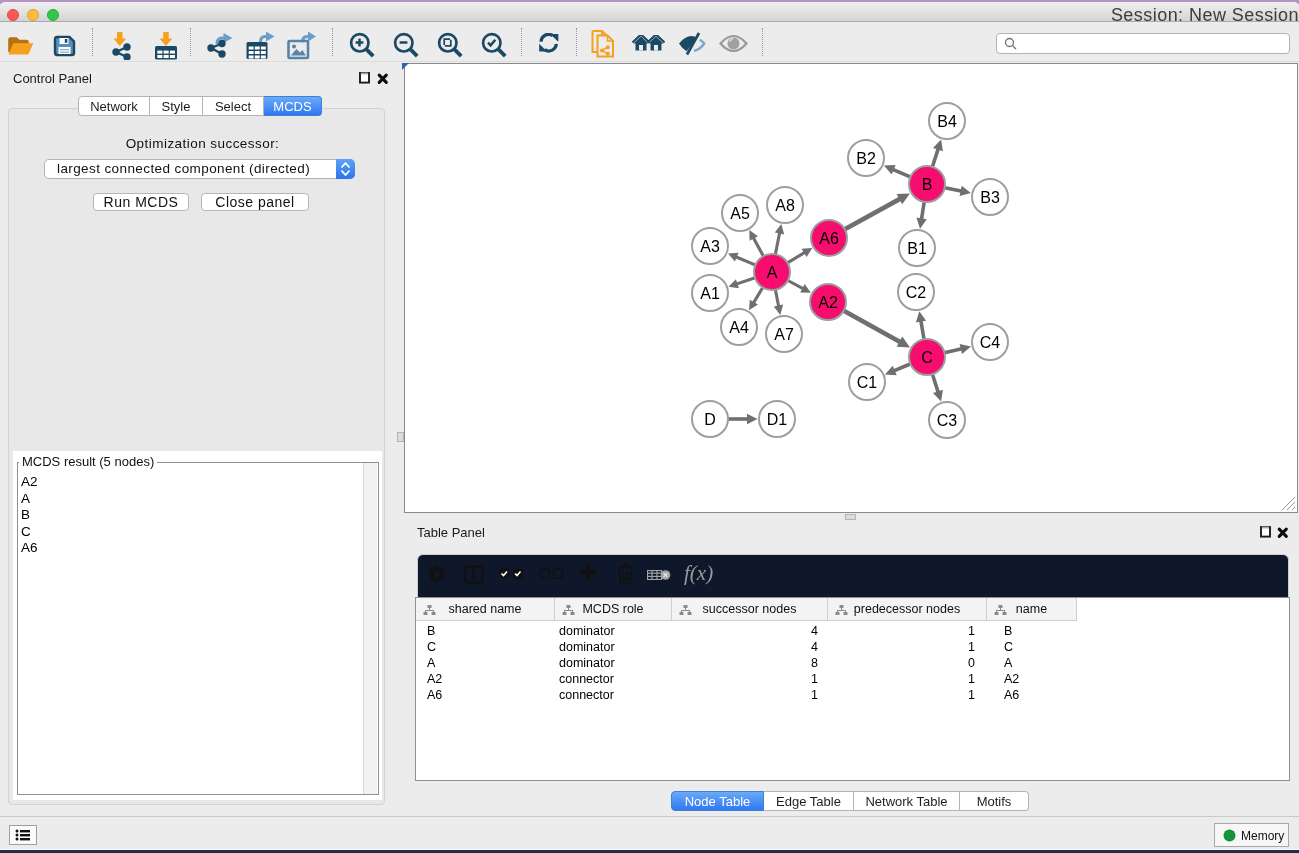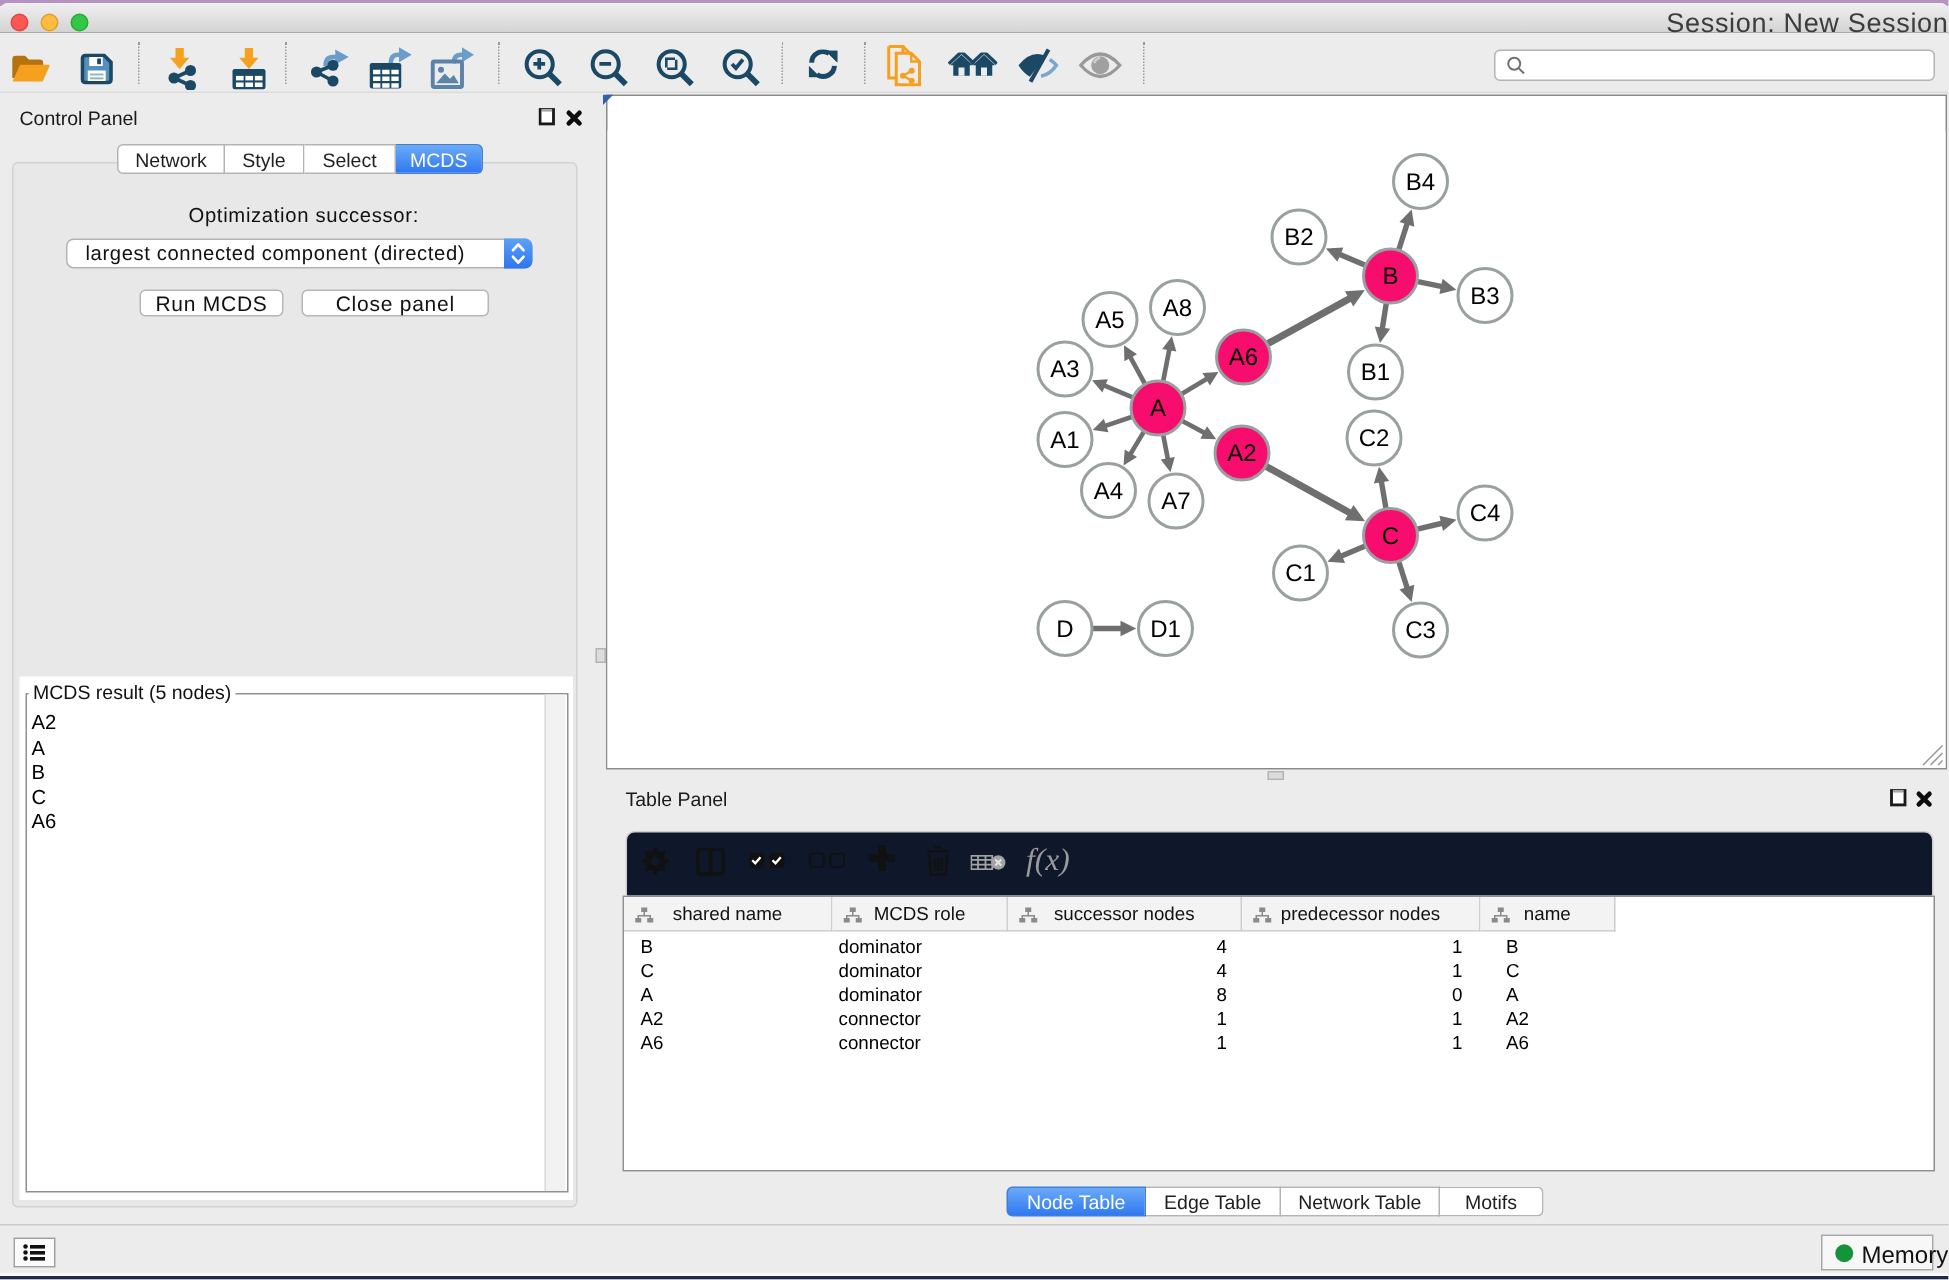--- a/index.html
+++ b/index.html
@@ -42,21 +42,21 @@
 #result-scroll { position:absolute; left:350px; top:12px; width:14px; height:331px;
   background:#f2f2f2; border-left:1px solid #d9d9d9; }
 .ritem { position:absolute; left:8px; font-size:13.5px; color:#000; }
 
 #statusbar { left:0; top:816px; width:1299px; height:33px; background:#ececec;
   border-top:1px solid #c9c9c9; }
 #wallpaper-bottom { left:0; top:849px; width:1299px; height:4px; background:linear-gradient(#fafafa 0, #fafafa 1.5px, #232d4f 1.5px, #1c2747 100%); }
 #sb-btn { position:absolute; left:9px; top:8px; width:28px; height:20px; background:#fbfbfb;
   border:1px solid #9f9f9f; }
 #mem-btn { position:absolute; left:1214px; top:6px; width:75px; height:24px; background:#f7f7f7;
-  border:1px solid #a8a8a8; font-size:16px; color:#111; }
+  border:1px solid #a8a8a8; font-size:12px; color:#111; }
 
 #netwin { left:404px; top:63px; width:894px; height:450px; border:1px solid #8a8a8a;
   background:#fff; }
 #net-titlebar { position:absolute; left:0; top:0; width:892px; height:22px;
   background:linear-gradient(#f2f2f2,#d4d4d4); border-bottom:1px solid #9f9f9f; }
 .tl2 { position:absolute; top:5px; width:11px; height:11px; border-radius:50%; }
 #net-title { position:absolute; top:3px; width:892px; text-align:center; font-size:14px; color:#1e1e1e; letter-spacing:0.25px; }
 #net-canvas { position:absolute; left:0; top:23px; width:892px; height:425px; background:#fff; }
 
 #tp-title { left:417px; top:525px; font-size:13px; color:#1a1a1a; }
@@ -229,21 +229,21 @@
 <div class="abs" id="opt-label">Optimization successor:</div>
 <div class="abs" id="dropdown">largest connected component (directed)
   <div id="dd-step">
     <svg width="19" height="20" viewBox="0 0 19 20">
       <path d="M6 7.8 L9.5 4 L13 7.8" fill="none" stroke="#fff" stroke-width="1.8" stroke-linecap="round" stroke-linejoin="round"></path>
       <path d="M6 12.2 L9.5 16 L13 12.2" fill="none" stroke="#fff" stroke-width="1.8" stroke-linecap="round" stroke-linejoin="round"></path>
     </svg>
   </div>
 </div>
 <div class="btn" style="left:93px; width:96px;">Run MCDS</div>
-<div class="btn" style="left:201px; width:125px;">Close panel</div>
+<div class="btn" style="left:201px; width:108px;">Close panel</div>
 <div class="abs" id="result-panel">
   <div id="result-box"></div>
   <div id="result-scroll"></div>
   <div id="result-label">MCDS result (5 nodes)</div>
   <div class="ritem" style="top:23px;">A2</div>
   <div class="ritem" style="top:39.5px;">A</div>
   <div class="ritem" style="top:56px;">B</div>
   <div class="ritem" style="top:72.5px;">C</div>
   <div class="ritem" style="top:89px;">A6</div>
 </div>

